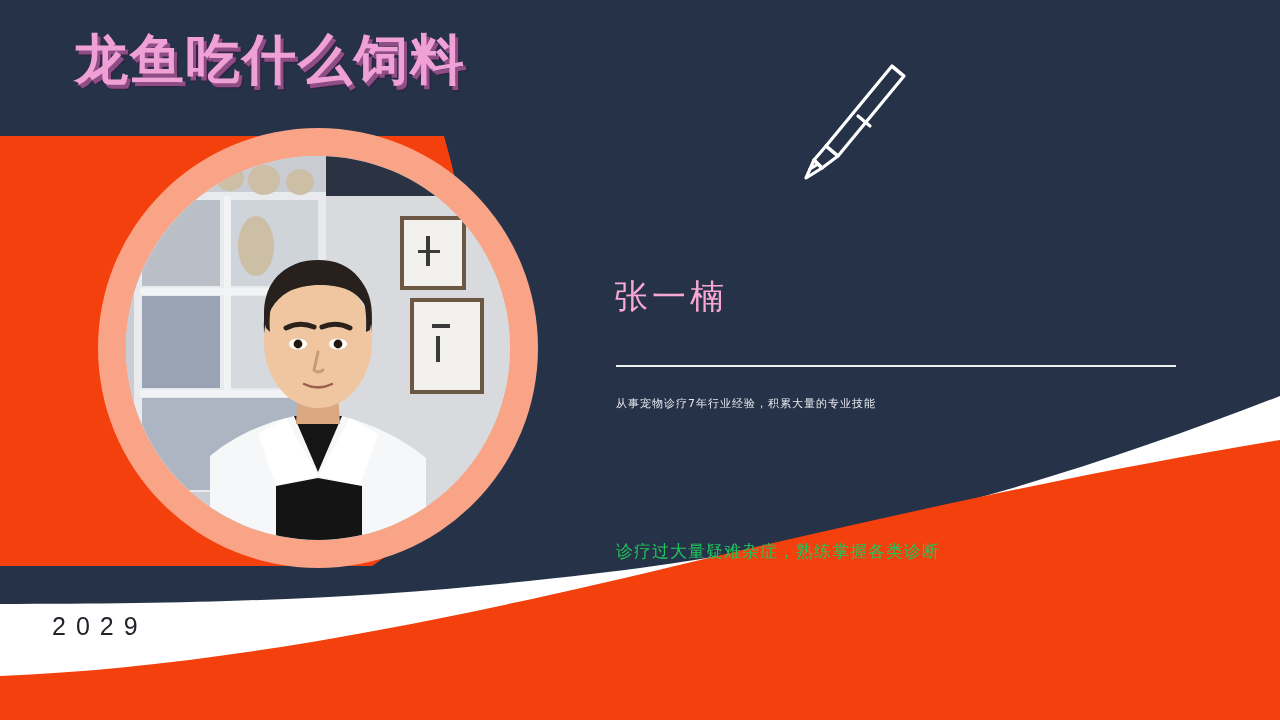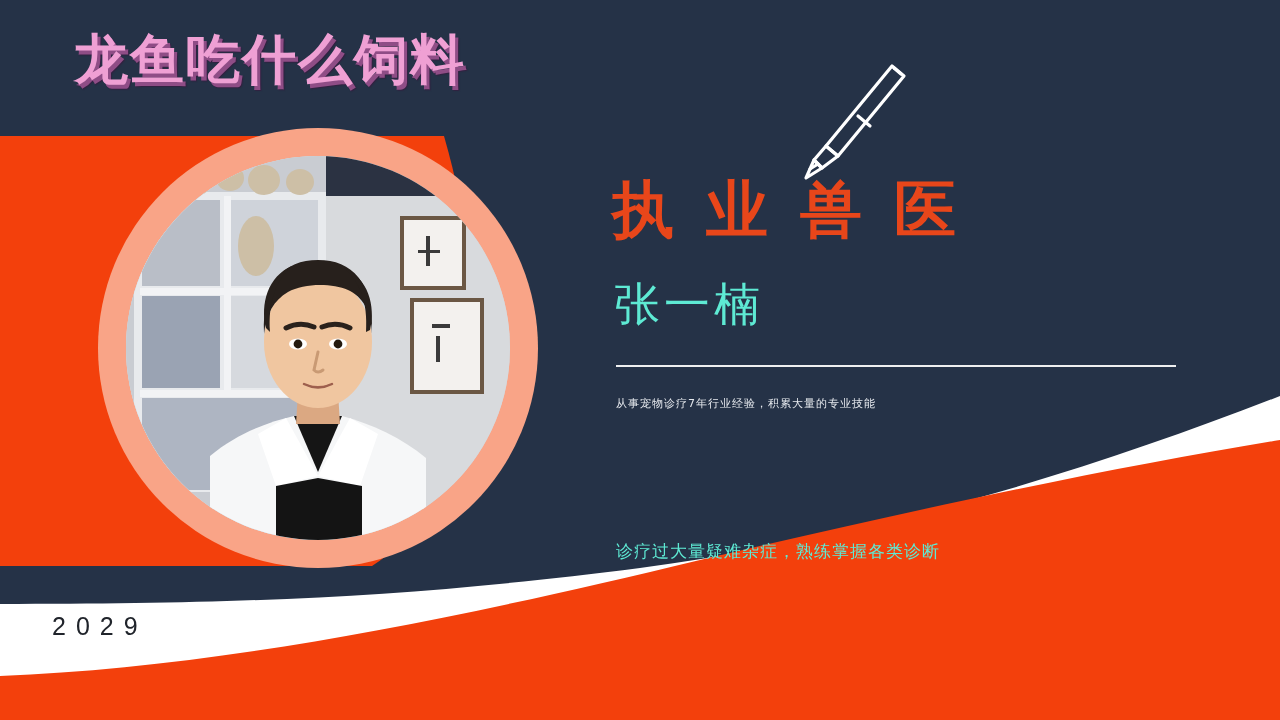--- a/index.html
+++ b/index.html
@@ -54,39 +54,39 @@
   .headline{
     position:absolute;left:612px;top:168px;
     font-size:62px;font-weight:700;
     color:#E8461A;
     letter-spacing:32px;
     white-space:nowrap;
     font-family:"DejaVu Sans","Liberation Sans",sans-serif;
   }
   .person-name{
     position:absolute;left:614px;top:274px;
-    font-size:46px;font-weight:400;
-    color:#5eead4;
+    font-size:34px;font-weight:400;
+    color:#f9a8d4;
     letter-spacing:4px;
     white-space:nowrap;
     font-family:"DejaVu Sans","Liberation Sans",sans-serif;
   }
   .divider{
     position:absolute;left:616px;top:365px;width:560px;height:2px;
     background:#ffffff;opacity:.92;
   }
   .bio-line-1{
     position:absolute;left:616px;top:396px;
     font-size:11px;color:#E6E9EE;letter-spacing:1px;
     white-space:nowrap;
     font-family:"DejaVu Sans","Liberation Sans",sans-serif;
   }
   .bio-line-2{
     position:absolute;left:616px;top:540px;
-    font-size:17px;color:#5eead4;letter-spacing:1px;
+    font-size:17px;color:#22c55e;letter-spacing:1px;
     white-space:nowrap;
     font-family:"DejaVu Sans","Liberation Sans",sans-serif;
   }
 
   
   .year{
     position:absolute;left:52px;top:612px;
     font-size:25px;color:#20242b;letter-spacing:10px;
     font-family:"Liberation Sans","DejaVu Sans",sans-serif;
   }
@@ -192,21 +192,20 @@
       <path d="M56,118 L68,128 L52,140 L44,132 Z"></path>
       <path d="M44,132 L52,140 L36,150 Z"></path>
       <path d="M40,141 L48,136"></path>
       <path d="M88,88 L100,98"></path>
       <path d="M124,40 L131,46"></path>
     </g>
   </svg>
 
   <div class="slide-title">龙鱼吃什么饲料</div>
 
-  <div class="headline">执业兽医</div>
 
   <div class="person-name">张一楠</div>
 
   <div class="divider"></div>
 
   <div class="bio-line-1">从事宠物诊疗7年行业经验，积累大量的专业技能</div>
 
   <div class="bio-line-2">诊疗过大量疑难杂症，熟练掌握各类诊断</div>
 
   <div class="year">2029</div>

